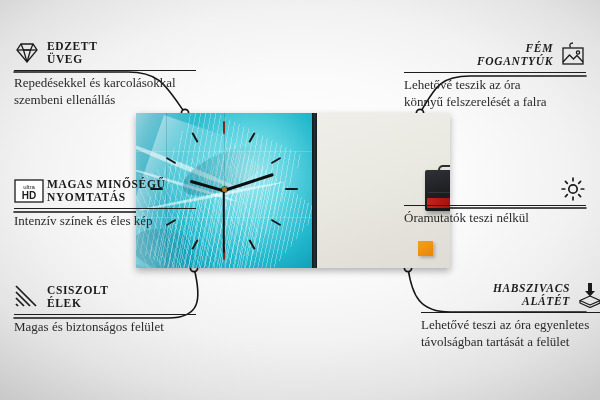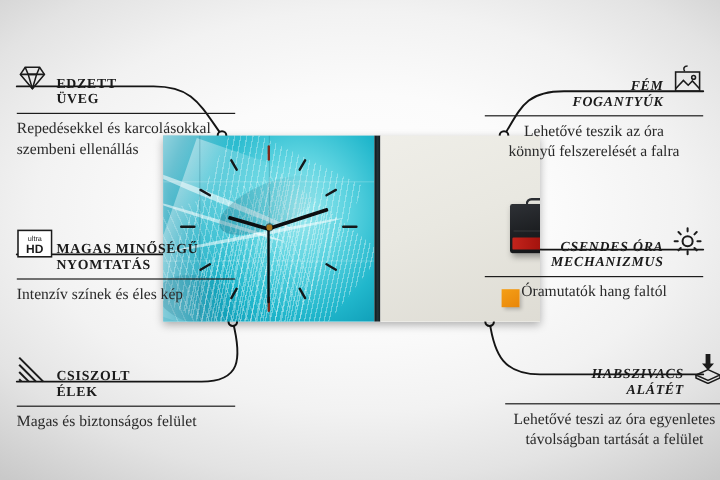--- a/index.html
+++ b/index.html
@@ -82,29 +82,29 @@
     background:linear-gradient(150deg,#f59f16,#e8860a);
     box-shadow:2px 2px 3px rgba(0,0,0,.22);
   }
   
   .callout{position:absolute;}
   .callout .head{display:flex;align-items:center;gap:7px;}
   .callout.right .head{justify-content:flex-end;font-style:italic;}
   .ttl{
     font-family:"Liberation Serif", serif;
     font-size:11.5px;font-weight:700;letter-spacing:.055em;color:#1b1b1b;
-    line-height:1.16;text-transform:uppercase;white-space:pre-line;margin-top:24px;
+    line-height:1.16;text-transform:uppercase;white-space:pre-line;
   }
   .callout.right .ttl{text-align:right;}
   .rule{height:1px;background:#1d1d1d;margin-top:3px;}
   .sub{
     font-family:"Liberation Serif", serif;
     font-size:13px;color:#2a2a2a;line-height:1.35;margin-top:3px;white-space:pre-line;
   }
-  .callout.right .sub{text-align:center;}
+  .callout.right .sub{text-align:left;}
   .ico{flex:0 0 auto;width:26px;height:26px;display:block;}
   .ico svg{display:block;}
 </style>
 </head>
 <body>
 
 <div id="stage">
 
   <svg id="links" viewBox="0 0 600 400">
     <g fill="none" stroke="#151515" stroke-width="1.6" stroke-linecap="round">
@@ -247,32 +247,30 @@
         </svg>
       </span>
     </div>
     <div class="rule"></div>
     <div class="sub">Lehetővé teszik az óra
 könnyű felszerelését a falra</div>
   </div>
 
   <div class="callout right" style="left:404px;top:176px;width:182px;">
     <div class="head">
-      <span class="ttl">Csendes óra
-mechanizmus</span>
       <span class="ico">
         <svg viewBox="0 0 26 26" width="26" height="26" fill="none" stroke="#1b1b1b" stroke-width="1.7" stroke-linecap="round" stroke-linejoin="round">
           <circle cx="13" cy="13" r="4.2"></circle>
           <path d="M13 2.2 v2.6 M13 21.2 v2.6 M2.2 13 h2.6 M21.2 13 h2.6
                    M5.4 5.4 l1.9 1.9 M18.7 18.7 l1.9 1.9 M20.6 5.4 l-1.9 1.9 M7.3 18.7 l-1.9 1.9"></path>
         </svg>
       </span>
     </div>
     <div class="rule"></div>
-    <div class="sub">Óramutatók hang faltól</div>
+    <div class="sub">Óramutatók teszi nélkül</div>
   </div>
 
   <div class="callout right" style="left:421px;top:282px;width:182px;">
     <div class="head">
       <span class="ttl">Habszivacs
 alátét</span>
       <span class="ico">
         <svg viewBox="0 0 26 26" width="26" height="26" fill="none" stroke="#1b1b1b" stroke-width="1.3" stroke-linejoin="round">
           <path d="M11 1 h4 v8 h3 l-5 5.5 L8 9 h3 z" fill="#1b1b1b" stroke="none"></path>
           <path d="M13 14 L3 18.5 L13 23 L23 18.5 Z"></path>

